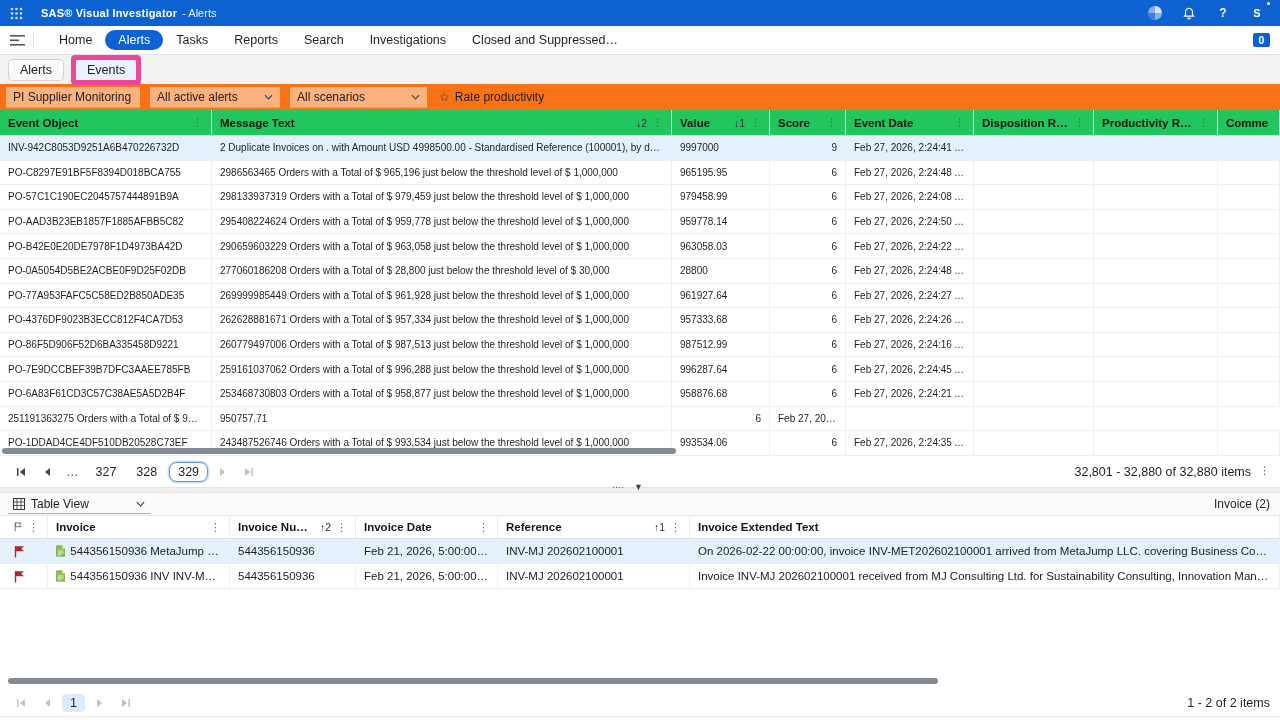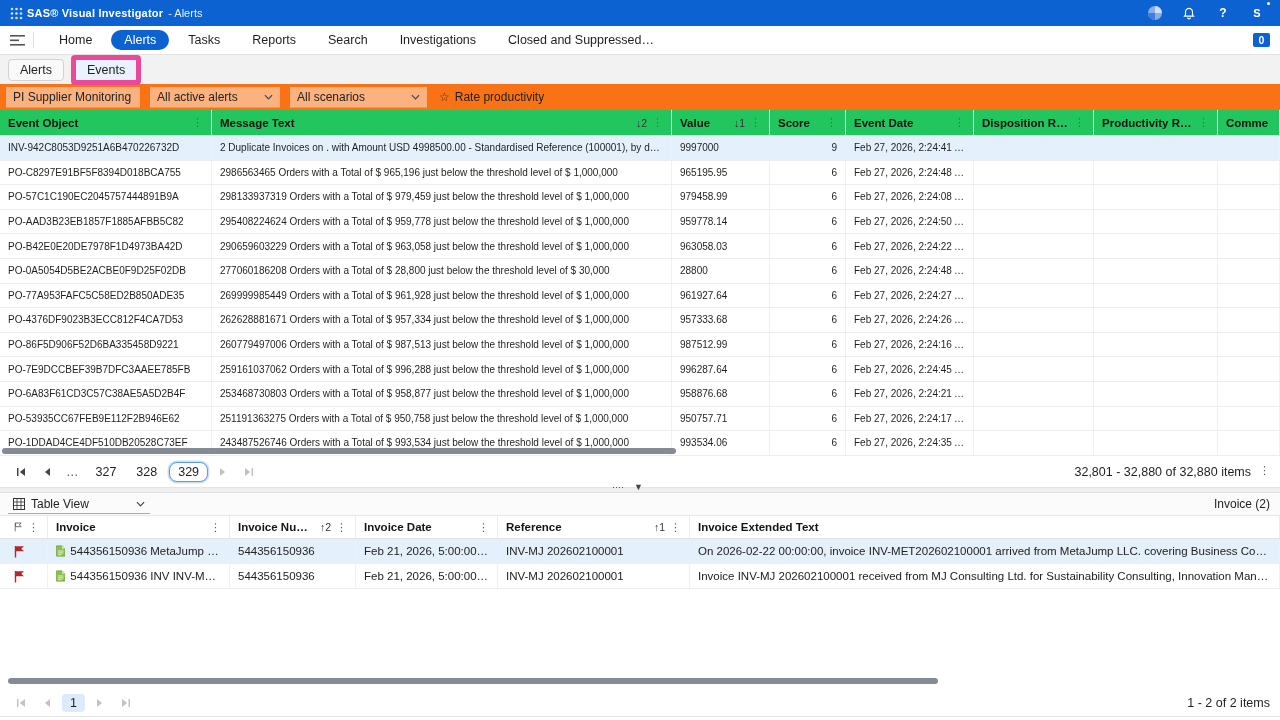--- a/index.html
+++ b/index.html
@@ -1,39 +1,39 @@
 <!DOCTYPE html>
 <html><head>
 <meta charset="utf-8">
 <style>
   * { box-sizing: border-box; margin: 0; padding: 0; }
   html,body { width:1280px; height:720px; overflow:hidden; background:#fff;
     font-family:"Liberation Sans", sans-serif; color:#222; }
 
   
   .topbar { height:26px; background:#0b62d0; display:flex; align-items:center;
-    padding:12px 10px; gap:4px; color:#fff; }
+    padding:12px 10px; gap:18px; color:#fff; }
   .applauncher { display:flex; align-items:center; }
   .title-wrap { display:flex; gap:5px; align-items:baseline; }
   .app-title { font-size:11px; font-weight:bold; letter-spacing:.2px; }
   .app-subtitle { font-size:11px; color:#e8effb; }
   .topbar .spacer { flex:1; }
   .topbar-icons { display:flex; align-items:center; gap:16px; padding-right:4px; }
   .tbi { display:flex; align-items:center; justify-content:center; width:18px; height:18px; }
   .help-glyph { font-size:12px; font-weight:bold; color:#fff; }
   .user-glyph { font-size:11px; font-weight:bold; color:#fff; position:relative; }
   .user-glyph::after { content:""; position:absolute; top:-2px; right:-4px; width:3px; height:3px;
     border-radius:50%; background:#fff; }
 
   
   .navbar { height:29px; background:#fff; border-bottom:1px solid #e4e4e4;
     display:flex; align-items:center; padding:0 10px; }
   .menu-btn { display:flex; align-items:center; margin-right:8px; }
   .nav-divider { width:1px; height:16px; background:#ddd; margin-right:12px; }
-  .nav-items { display:flex; align-items:center; gap:6px; }
+  .nav-items { display:flex; align-items:center; }
   .nav-item { font-size:12.5px; color:#1f1f1f; padding:3px 13px; border-radius:12px; white-space:nowrap; }
   .nav-item.active { background:#0b62d0; color:#fff; }
   .nav-badge { margin-left:auto; background:#0b62d0; color:#fff; font-size:10.5px; font-weight:bold;
     min-width:17px; text-align:center; padding:1px 4px; border-radius:2px; }
 
   
   .tabsrow { height:29px; background:#f2f2f2; display:flex; align-items:center; padding:0 8px; gap:7px; }
   .vtab { font-size:12.5px; padding:3px 11px; border-radius:4px; }
   .vtab.plain { background:#f9f9f9; border:1px solid #d3d3d3; }
   .vtab.selected { background:#e9f2fd; border:5px solid #ec4899; }
@@ -473,23 +473,20 @@
         </div>
         <div class="tc">
           <span class="ell">Feb 27, 2026, 2:24:21 AM</span>
         </div>
         <div class="tc"></div>
         <div class="tc"></div>
         <div class="tc"></div>
       </div>
 
       <div class="grid-main trow">
-        <div class="tc">
-          <span class="ell">PO-53935CC67FEB9E112F2B946E62</span>
-        </div>
         <div class="tc">
           <span class="ell">251191363275 Orders with a Total of $ 950,758 just below the threshold level of $ 1,000,000</span>
         </div>
         <div class="tc">
           <span class="ell">950757.71</span>
         </div>
         <div class="tc num">
           <span>6</span>
         </div>
         <div class="tc">

